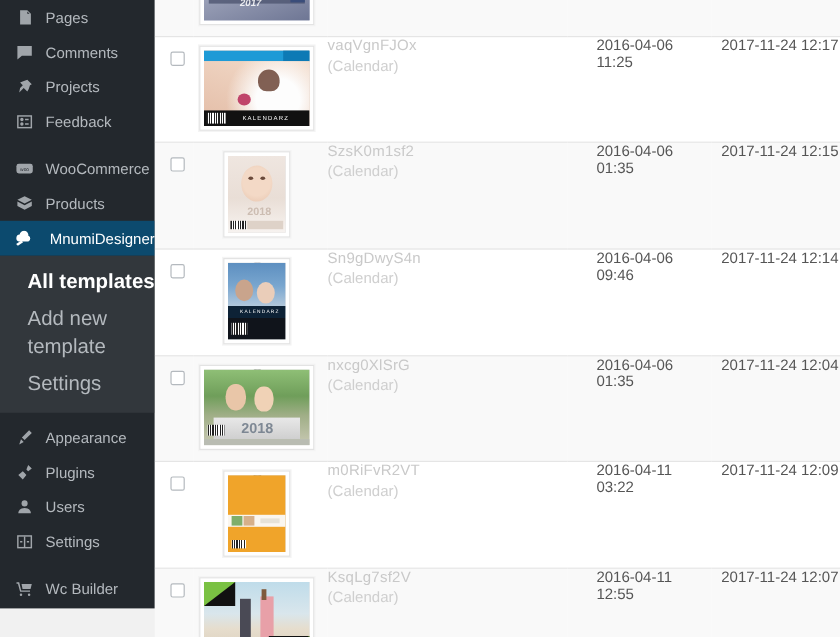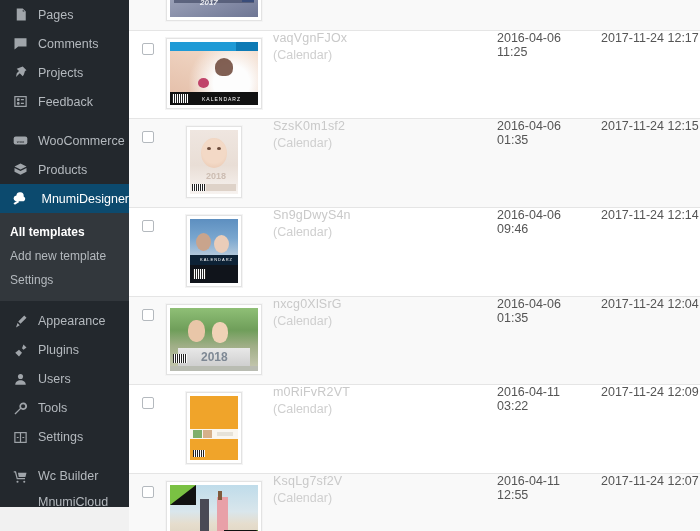--- a/index.html
+++ b/index.html
@@ -44,21 +44,21 @@
   .menu-item.current:after{
     content:"";position:absolute;right:-8px;top:50%;
     margin-top:-8px;
     border-top:8px solid transparent;
     border-bottom:8px solid transparent;
     border-left:8px solid #f1f1f1;
   }
   .submenu{background:#32373c;padding:7px 0 8px 0;}
   .submenu .sub{
     display:block;padding:4px 0 4px 10px;
-    font-size:12px;color:#b4b9be;line-height:1.35;
+    font-size:17px;color:#b4b9be;line-height:1.35;margin-left:13px;
   }
   .submenu .sub.active{color:#fff;font-weight:bold;}
   .menu-sep{height:10px;}
 
   
   .content{
     flex:1;height:531px;background:#fff;
     position:relative;overflow:hidden;
   }
   .tbl{width:100%;border-collapse:collapse;table-layout:fixed;}
@@ -236,28 +236,20 @@
     <div class="menu-item">
       <span class="ico">
         <svg width="15" height="15" viewBox="0 0 20 20" fill="currentColor">
             <circle cx="10" cy="6" r="3.4"></circle>
             <path d="M3 17c0-4 3.2-6 7-6s7 2 7 6H3z"></path>
           </svg>
       </span>
       <span class="lbl">Users</span>
     </div>
 
-    <div class="menu-item">
-      <span class="ico">
-        <svg width="15" height="15" viewBox="0 0 20 20" fill="currentColor">
-            <path d="M13.5 2a5 5 0 00-4.3 7.5L2 16.7 3.3 18l7.2-7.2A5 5 0 1013.5 2zm0 2.2a2.8 2.8 0 110 5.6 2.8 2.8 0 010-5.6z"></path>
-          </svg>
-      </span>
-      <span class="lbl">Tools</span>
-    </div>
 
     <div class="menu-item">
       <span class="ico">
         <svg width="15" height="15" viewBox="0 0 20 20" fill="none" stroke="currentColor" stroke-width="1.6">
             <rect x="2.5" y="3.5" width="15" height="13"></rect>
             <path d="M10 4v12M5 10h2.5M15 10h-2.5"></path>
           </svg>
       </span>
       <span class="lbl">Settings</span>
     </div>

